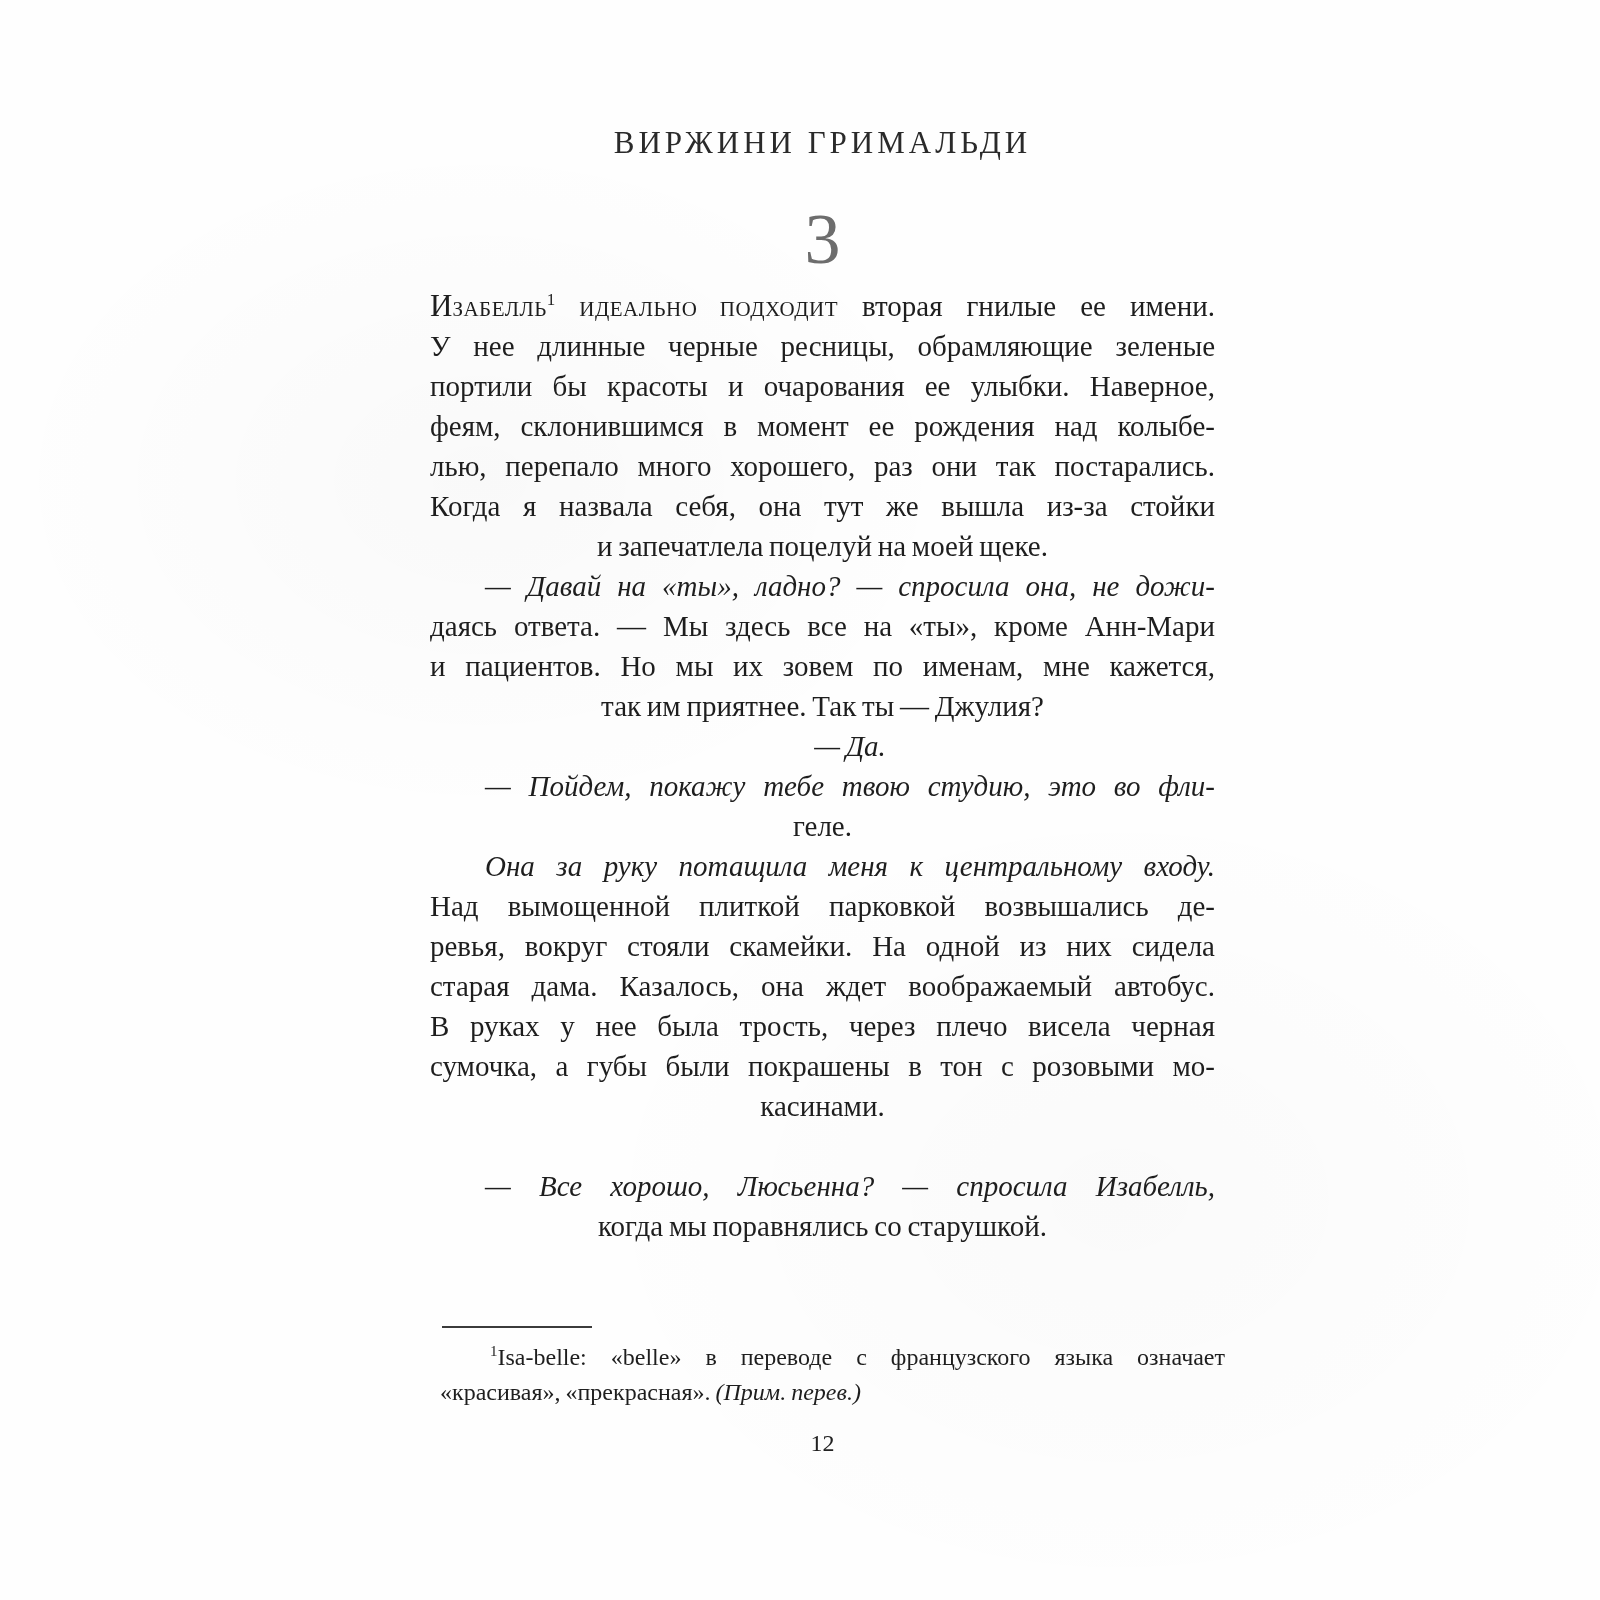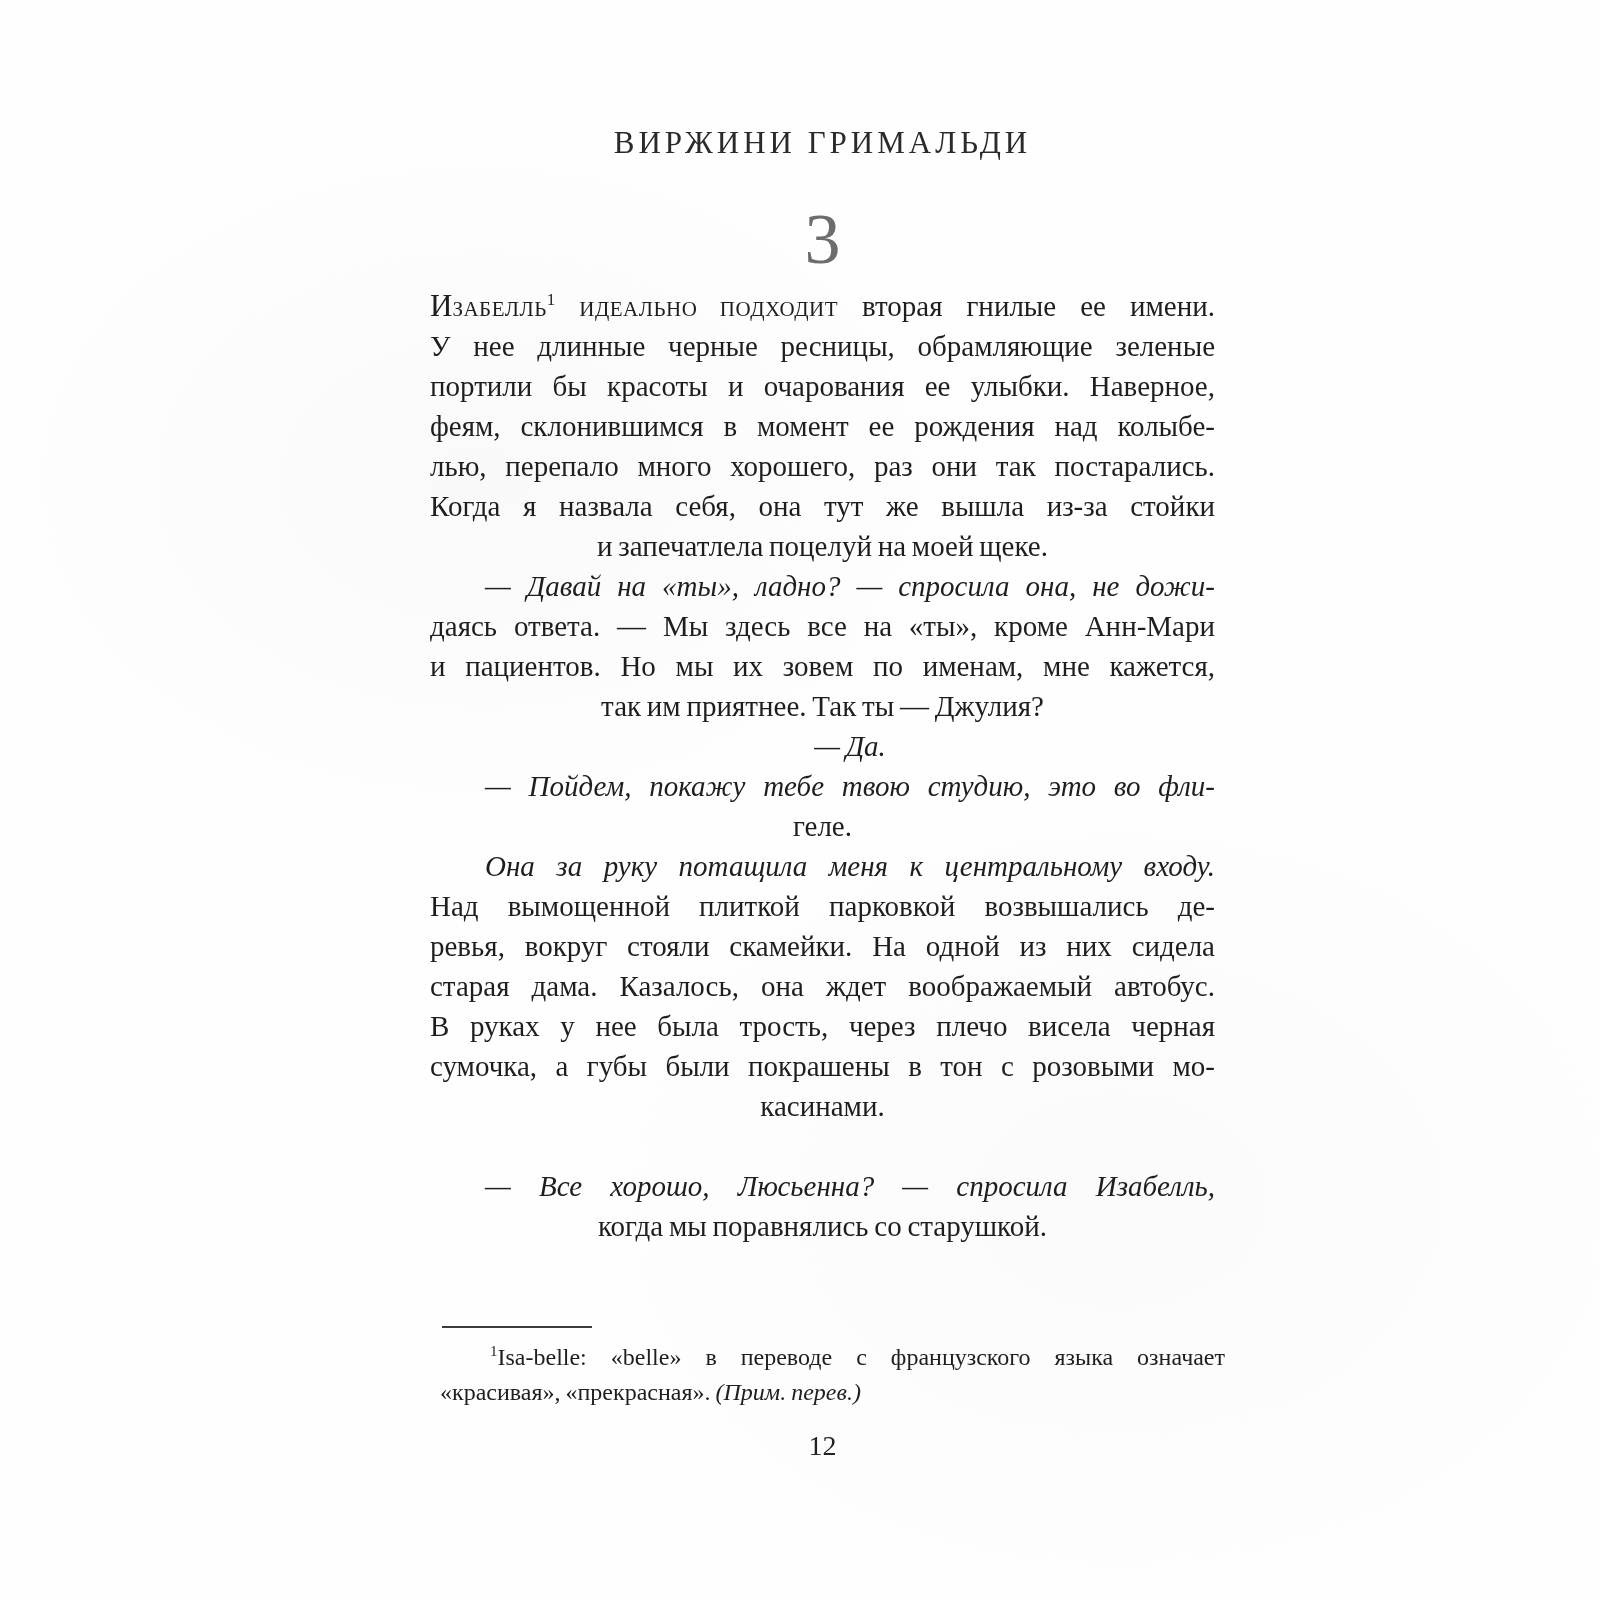--- a/index.html
+++ b/index.html
@@ -37,21 +37,21 @@
   .fnref{font-size:17px;vertical-align:super;line-height:0;}
   .footnote{position:absolute;top:1326px;left:10px;width:785px;font-size:24px;word-spacing:-1px;}
   .fn-rule{width:150px;height:2px;background:#3b3b3b;margin:0 0 12px 2px;}
   .fn-line{line-height:35px;}
   .fn-line.j{text-align:justify;text-align-last:justify;}
   .fn-line.ind{padding-left:50px;}
   .fn-marker{font-size:15px;vertical-align:super;line-height:0;}
   .it{font-style:italic;}
   .page-num{
     position:absolute;top:1430px;left:0;right:0;text-align:center;
-    font-size:28px;color:#222;
+    font-size:24px;color:#222;
   }
 </style>
 </head>
 <body>
 
 <div class="page">
   <div class="column">
 
     <div class="running-head">ВИРЖИНИ ГРИМАЛЬДИ</div>
 

